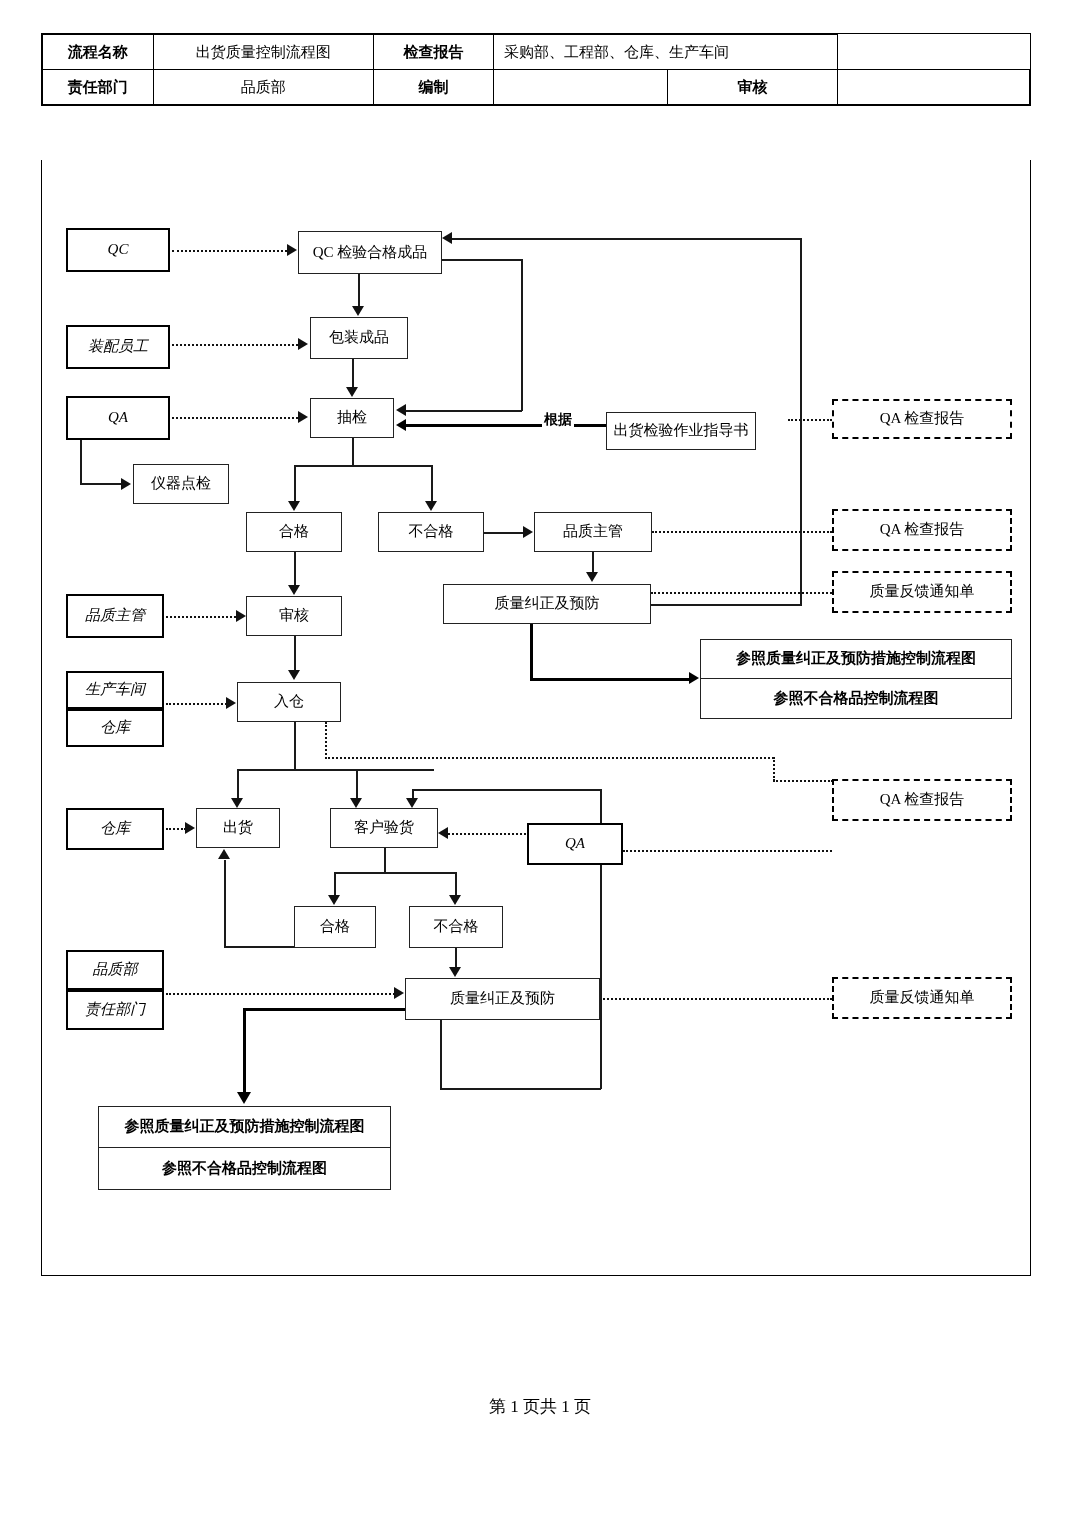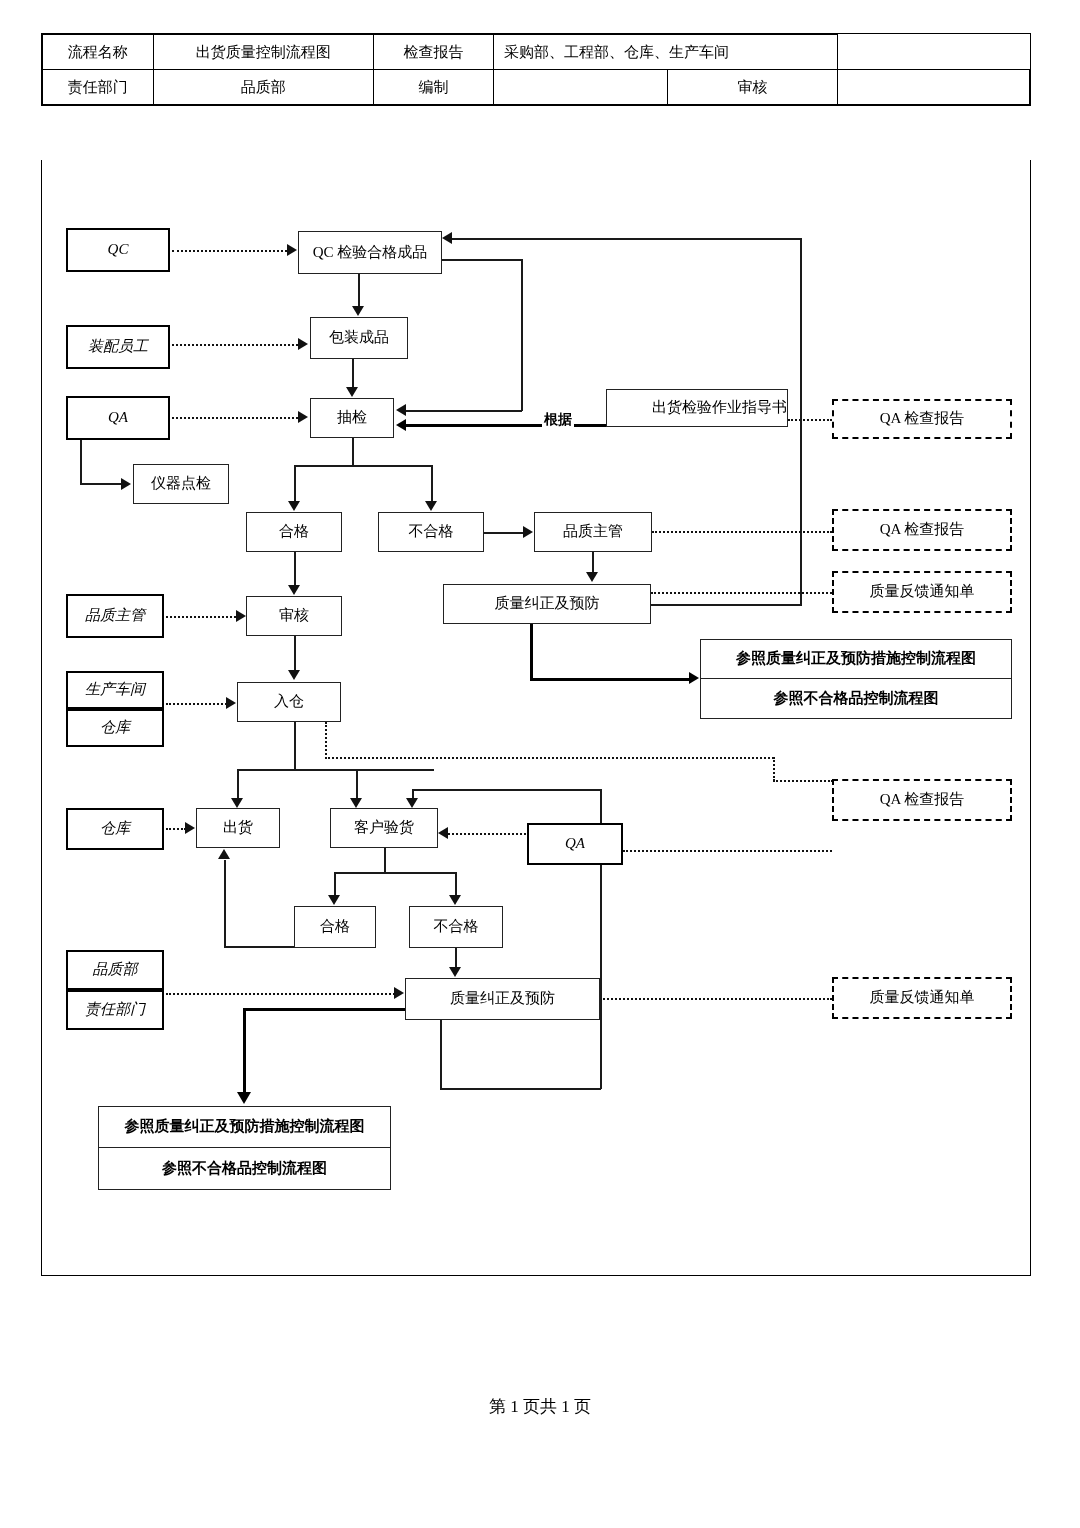--- a/index.html
+++ b/index.html
@@ -4,21 +4,21 @@
 <style>
   html,body{margin:0;padding:0;background:#ffffff;}
   body{font-family:"Liberation Serif","DejaVu Serif",serif;}
   #page{position:relative;width:1080px;height:1528px;background:#fff;overflow:hidden;}
 
   
   .hdr{position:absolute;left:41px;top:33px;width:988px;border:1px solid #000;border-collapse:collapse;}
   .hdr table{border-collapse:collapse;width:100%;}
   .hdr td{border:1px solid #000;height:34px;font-size:15px;text-align:center;vertical-align:middle;padding:0 6px;}
   .hdr td.blank{border:1px solid #000;}
-  .hdr td.lbl{font-weight:normal;}
+  .hdr td.lbl{font-weight:bold;}
   .hdr td.lft{text-align:left;padding-left:10px;}
   .hdr tr.r1 td{height:44px;}
 
   
   .frame{position:absolute;left:41px;top:160px;width:988px;height:1115px;border:1px solid #000;border-top:none;}
 
   
   .node{position:absolute;box-sizing:border-box;display:flex;align-items:center;justify-content:center;
         background:#fff;font-size:15px;line-height:1.15;text-align:center;z-index:5;}
   .proc{border:1px solid #222;}
@@ -148,21 +148,21 @@
     </div>
   <div class="node proc" style="left:294px;top:906px;width:82px;height:42px;">
       <span>合格</span>
     </div>
   <div class="node proc" style="left:409px;top:906px;width:94px;height:42px;">
       <span>不合格</span>
     </div>
   <div class="node proc" style="left:405px;top:978px;width:195px;height:42px;">
       <span>质量纠正及预防</span>
     </div>
-  <div class="node proc" style="left:606px;top:389px;width:182px;height:38px;justify-content:flex-end;">
+  <div class="node proc" style="left:606px;top:412px;width:150px;height:38px;">
       <span>出货检验作业指导书</span>
     </div>
 
   <div class="node doc" style="left:832px;top:399px;width:180px;height:40px;">
       <span>QA 检查报告</span>
     </div>
   <div class="node doc" style="left:832px;top:509px;width:180px;height:42px;">
       <span>QA 检查报告</span>
     </div>
   <div class="node doc" style="left:832px;top:571px;width:180px;height:42px;">

